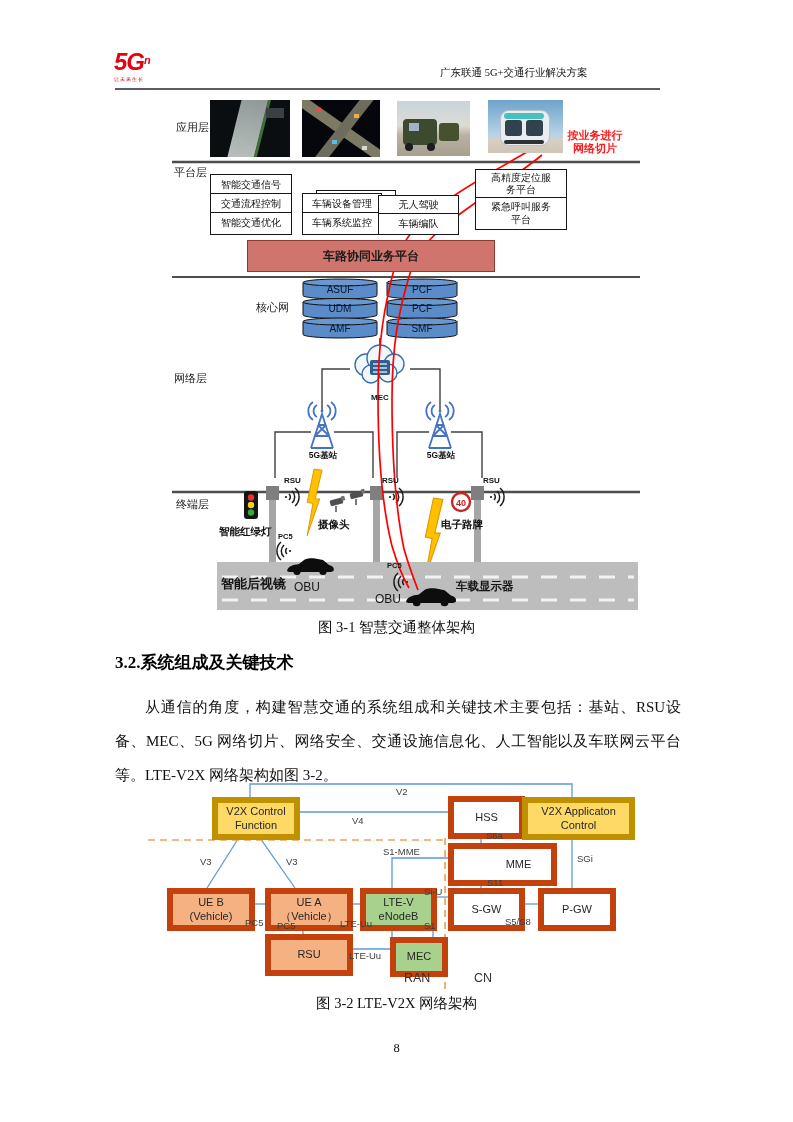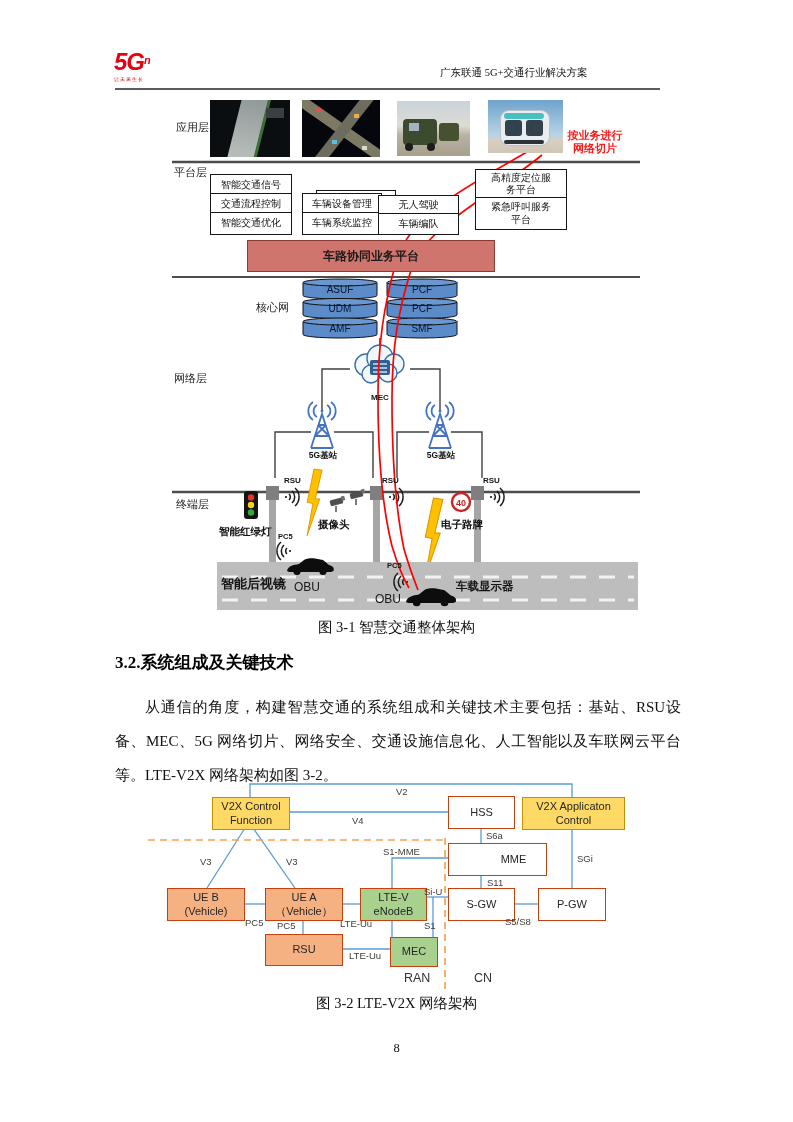--- a/index.html
+++ b/index.html
@@ -29,21 +29,21 @@
         font:14.5px "Liberation Serif",serif;color:#111;z-index:3;}
   
   .h2{position:absolute;z-index:3;}
   .h2 .no{font:bold 17px "Liberation Serif",serif;color:#000;}
   .h2 .tx{font-weight:bold;font-size:17px;color:#000;}
   .para{position:absolute;font:15px/34px "Liberation Serif",serif;color:#111;
         text-align:justify;text-indent:2em;z-index:3;}
   .pageno{position:absolute;left:0;width:793px;text-align:center;
         font:12.5px "Liberation Serif",serif;color:#111;z-index:3;}
   
-  .f2box{position:absolute;border:1px solid #c2410c;background:#fff;display:flex;align-items:center;
+  .f2box{position:absolute;border:6px solid #c2410c;background:#fff;display:flex;align-items:center;
         justify-content:center;text-align:center;font-size:11px;line-height:1.25;color:#262626;
         white-space:pre-line;z-index:3;}
   .yellow{background:#FFD966;border-color:#BF9000;}
   .orange{background:#F6B183;}
   .green{background:#A9D18E;}
   .elbl{position:absolute;font-size:9.5px;color:#3d3d3d;z-index:3;}
   .zone{position:absolute;font-size:12.5px;color:#333;z-index:3;}
 </style>
 </head>
 <body>

